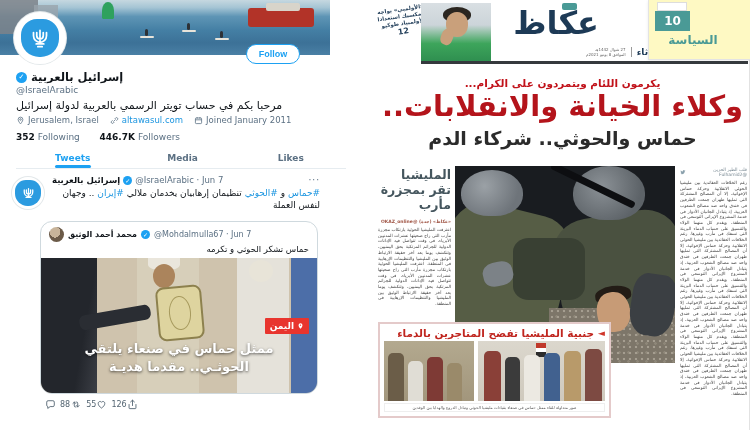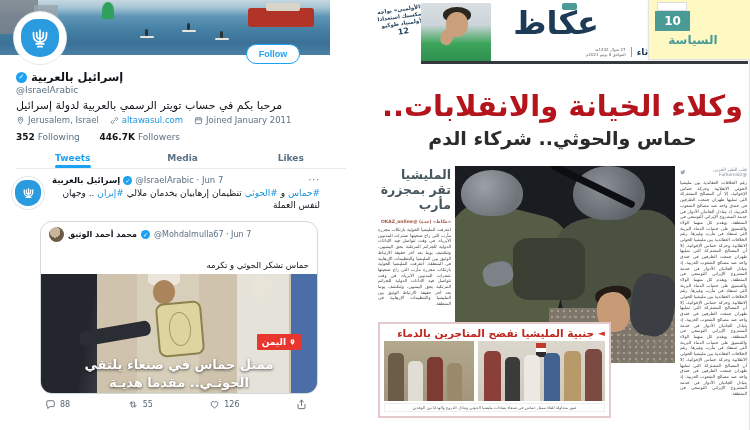--- a/index.html
+++ b/index.html
@@ -65,44 +65,44 @@
                 align-items:center; font-size:8.5px; color:#5b7083; }
   .tweet-head .nm { font-weight:bold; color:#0f1419; }
   .tweet-head .more { margin-left:auto; color:#5b7083; letter-spacing:1px; cursor:pointer; font-size:9px; }
   .tweet-text { position:absolute; left:46px; top:188px; width:274px; direction:rtl; text-align:right;
                 font-size:9px; line-height:11.5px; color:#0f1419; }
 
   .quoted { position:absolute; left:40px; top:221px; width:278px; height:173px; background:#fff;
             border:1px solid #cfd9de; border-radius:12px; overflow:hidden; cursor:pointer; }
   .q-head { display:flex; align-items:center; gap:4px; padding:5px 8px 2px; font-size:8px; color:#5b7083; }
   .q-head .nm { font-weight:bold; color:#0f1419; }
-  .q-text { padding:0 8px 4px; direction:rtl; text-align:right; font-size:8.5px; color:#0f1419;margin-top:16px; }
+  .q-text { padding:0 8px 4px; direction:rtl; text-align:right; font-size:8.5px; color:#0f1419; }
   .q-media { position:relative; width:100%; height:138px; background:#cfc3ad; overflow:hidden; }
   .m-suit { position:absolute; left:0; top:0; width:56px; height:100%;
             background:linear-gradient(100deg,#23262c 70%,#3c3f46); }
   .m-arm  { position:absolute; left:38px; top:52px; width:72px; height:15px; background:#2a2d33;
             transform:rotate(-10deg); border-radius:6px; }
   .m-fig1 { position:absolute; left:96px; top:0; width:62px; height:100%; background:#d7cfba; }
   .m-head1{ position:absolute; left:112px; top:6px; width:22px; height:24px; border-radius:50%; background:#ab845c; }
   .m-turb { position:absolute; left:107px; top:0; width:32px; height:13px; background:#eae6dc; border-radius:0 0 50% 50%; }
   .m-plaque{ position:absolute; left:116px; top:28px; width:46px; height:54px; background:#ded49f;
              border:2px solid #8d814e; border-radius:8px; transform:rotate(-5deg); }
   .m-plaque::after{ content:""; position:absolute; inset:8px 10px; border:1px solid #a79a5e; border-radius:50%; }
   .m-fig2 { position:absolute; right:28px; top:0; width:52px; height:100%; background:#e5e2da; }
   .m-head2{ position:absolute; right:44px; top:2px; width:24px; height:22px; border-radius:50%; background:#e8e4d8; }
   .m-blue { position:absolute; right:0; top:0; width:26px; height:100%; background:#4c6ea8; }
-  .m-loc { position:absolute; right:16px; top:60px; height:16px; background:#e8352e; color:#fff;
+  .m-loc { position:absolute; right:8px; top:60px; height:16px; background:#e8352e; color:#fff;
            display:flex; align-items:center; gap:3px; padding:0 5px; font-size:9px; font-weight:bold;
            direction:rtl; border-radius:1px; }
   .m-cap { position:absolute; left:8px; right:8px; top:82px; direction:rtl; text-align:center;
            color:#fff; font-size:13px; font-weight:bold; line-height:18px;
            text-shadow:0 1px 3px rgba(0,0,0,.65); }
 
   .engage { position:absolute; left:45px; top:399px; width:262px; display:flex;
-            justify-content:space-between; align-items:center; color:#536471; font-size:8px;gap:24px; }
+            justify-content:flex-start; align-items:center; color:#536471; font-size:8px; }
   .eg { display:flex; align-items:center; gap:4px; cursor:pointer; }
 
   
   .np { position:absolute; left:375px; top:0; width:375px; height:430px; background:#fff;
         border-right:1px solid #e2e2e2; }
   .np-promo { position:absolute; left:2px; top:6px; width:50px; transform:rotate(-8deg);
               font-size:5.5px; font-weight:bold; color:#1d3a56; text-align:center; line-height:7px;
               direction:rtl; }
   .np-promo .pg { font-size:8px; margin-top:1px; }
   .np-player { position:absolute; left:46px; top:3px; width:70px; height:58px; overflow:hidden;
@@ -360,20 +360,21 @@
         <div>الموافق 8 يونيو 2021م</div>
       </span>
     </div>
     <div class="np-tab">
       <div class="np-tab-ghost"></div>
       <div class="np-page">10</div>
       <div class="np-section">السياسة</div>
     </div>
     <div class="np-rule"></div>
 
+    <div class="np-kicker">يكرمون اللئام ويتمردون على الكرام...</div>
     <div class="np-headline">وكلاء الخيانة والانقلابات..</div>
     <div class="np-subhead">حماس والحوثي.. شركاء الدم</div>
 
     <div class="np-col-right">
       <div class="col-handle">
         <span>قلب الطير الحزين @Fulhamid2</span>
         <svg class="ic" width="6" height="6" viewBox="0 0 16 16" fill="#8aa0ac">
             <path d="M15 3.8 c-.5.2-1 .4-1.6.5 .6-.4 1-0.9 1.2-1.6 -.5.3-1.1.6-1.8.7 A2.8 2.8 0 0 0 8 5.9 c0 .2 0 .4.1.6 C5.7 6.4 3.6 5.3 2.2 3.6 c-.2.4-.4.9-.4 1.4 0 1 .5 1.8 1.3 2.3 -.5 0-.9-.1-1.3-.3 0 1.4 1 2.5 2.3 2.8 -.2.1-.5.1-.8.1 -.2 0-.4 0-.6-.1 .4 1.1 1.4 1.9 2.6 2 -1 .8-2.2 1.2-3.5 1.2 H1 c1.3.8 2.8 1.3 4.4 1.3 5.3 0 8.2-4.4 8.2-8.2 v-.4 c.6-.4 1-.9 1.4-1.5 z"></path>
           </svg>
       </div>

